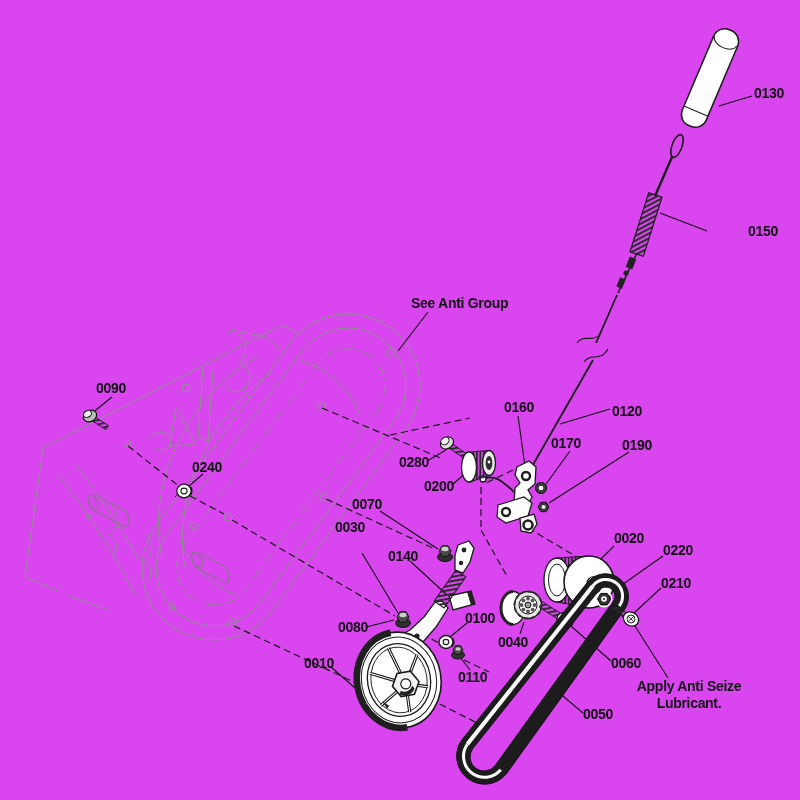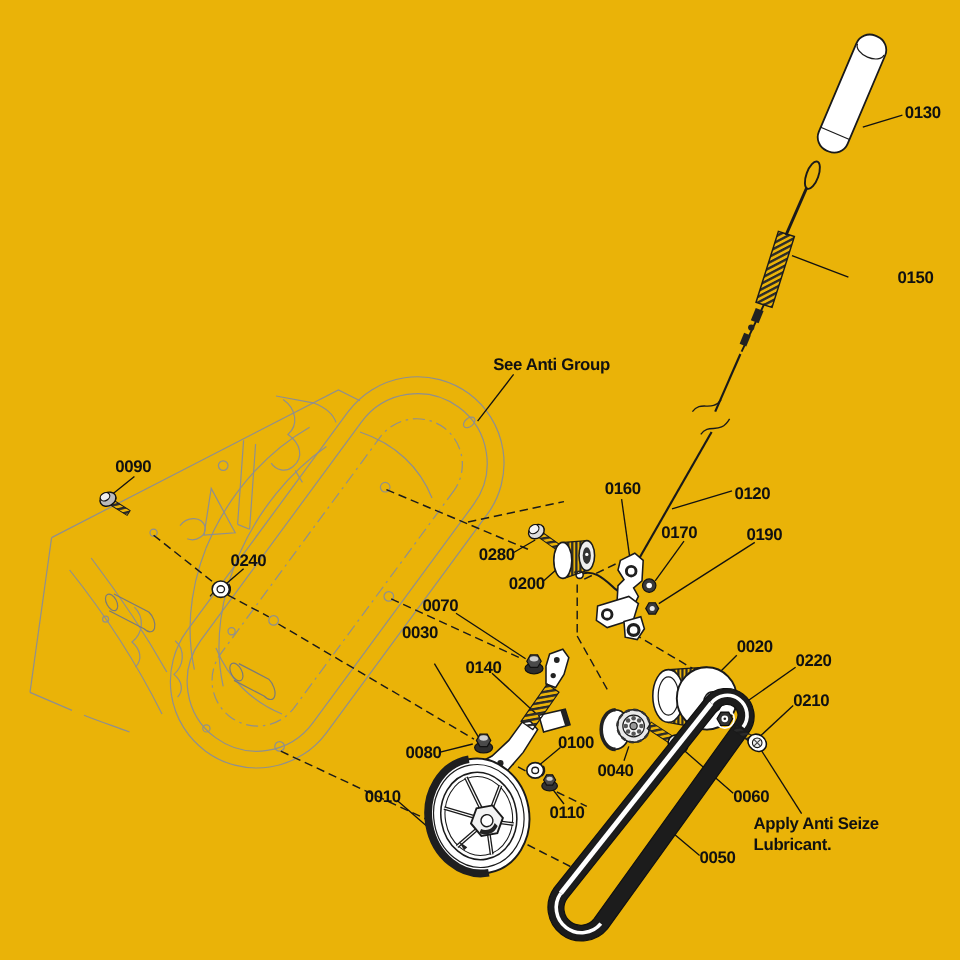--- a/index.html
+++ b/index.html
@@ -1,22 +1,22 @@
 <!DOCTYPE html>
 <html><head>
 <meta charset="utf-8">
 <style>
   html,body{margin:0;padding:0;background:#fff;}
-  .stage{position:relative;width:800px;height:800px;background:#eab308;overflow:hidden;
+  .stage{position:relative;width:800px;height:800px;background:#d946ef;overflow:hidden;
          font-family:"Liberation Sans",sans-serif;}
   .stage svg{position:absolute;left:0;top:0;}
   .callout{position:absolute;font:700 14px/1.1 "Liberation Sans",sans-serif;
            letter-spacing:-0.3px;color:#111;white-space:nowrap;}
   .note{position:absolute;font:700 14px/17px "Liberation Sans",sans-serif;
-        letter-spacing:-0.3px;color:#111;text-align:left;}
+        letter-spacing:-0.3px;color:#111;text-align:center;}
 </style>
 </head>
 <body>
 
 <div class="stage">
 
 <svg width="800" height="800" viewBox="0 0 800 800">
   <defs>
     <pattern id="hatch" patternUnits="userSpaceOnUse" width="4.2" height="4.2" patternTransform="rotate(45)">
       <rect x="0" y="0" width="2" height="4.2" fill="#2a2a2a"></rect>

